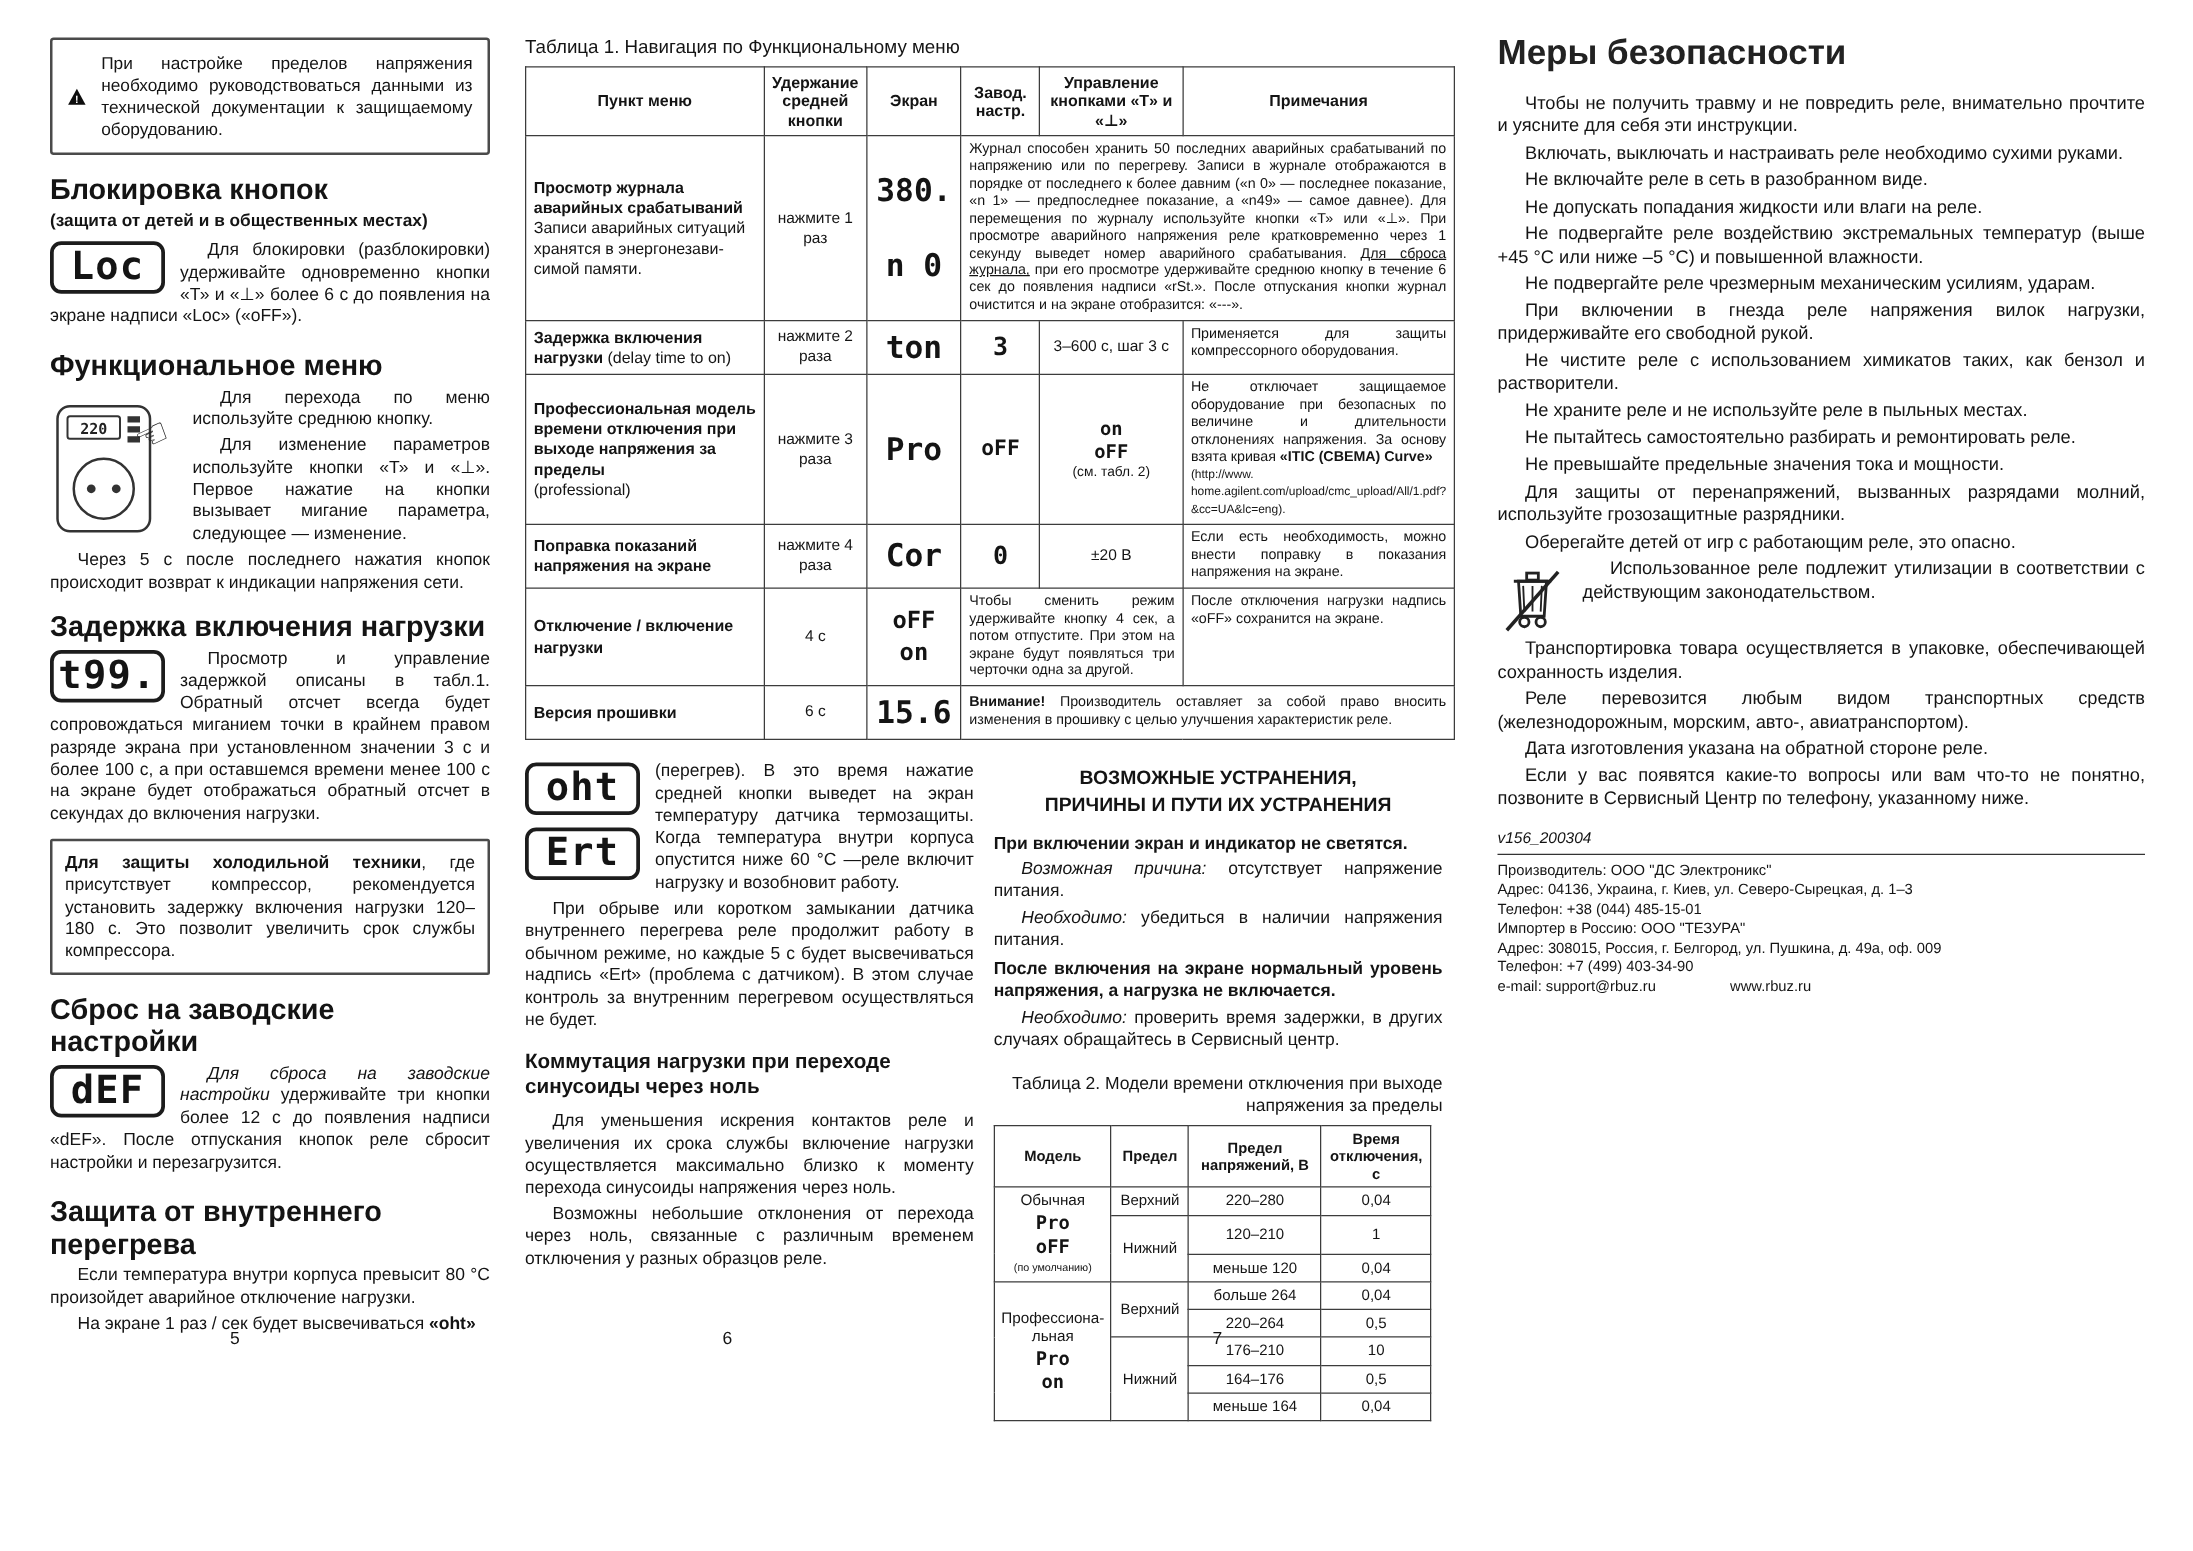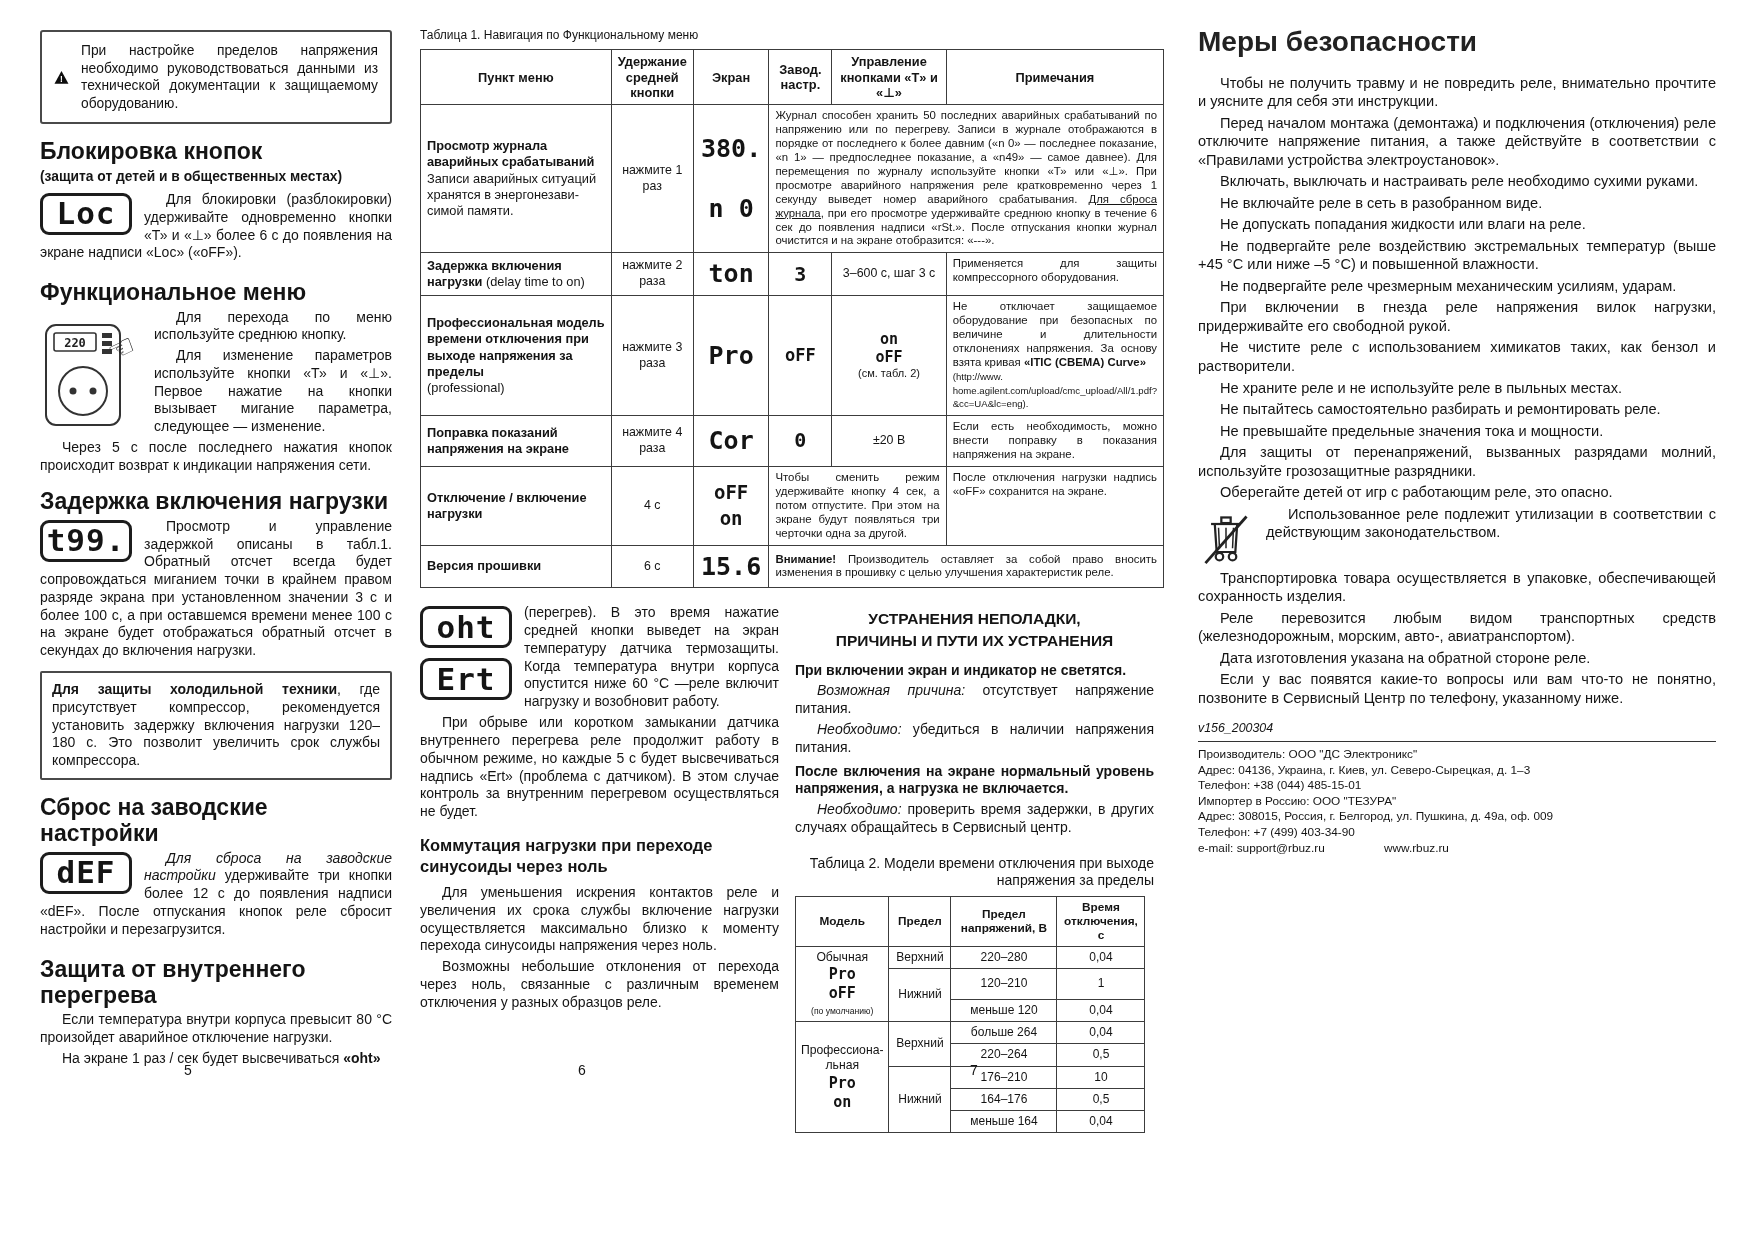--- a/index.html
+++ b/index.html
@@ -29,21 +29,21 @@
   .lcdbox { width:92px; height:42px; border:3px solid #1c1c1c; border-radius:9px;
             display:flex; align-items:center; justify-content:center; background:#fff; }
   .fl { float:left; margin:2px 12px 4px 0; }
   .lcd { font-family:"DejaVu Sans Mono",monospace; font-weight:700; }
   .lcdbox .lcd { font-size:31px; letter-spacing:1px; }
   .devfig { float:left; margin:0 10px 4px 0; }
   .combox { border:2px solid #4a4a4a; border-radius:2px; padding:8px 10px; margin:8px 0 4px; }
   .sect { margin-bottom:4px; }
 
   
-  .caption { font-size:12px; margin:0 0 6px; }
+  .caption { font-size:15px; margin:0 0 6px; }
   table { border-collapse:collapse; }
   .t1 { width:744px; }
   .t1 th, .t1 td { border:1.4px solid #3c3c3c; padding:4px 6px; vertical-align:middle; }
   .t1 th { font-size:12.8px; text-align:center; font-weight:bold; line-height:1.2; }
   .t1 .menu { font-size:12.8px; vertical-align:middle; }
   .t1 .menu .ttl { font-weight:bold; }
   .t1 .hold { font-size:12.4px; text-align:center; }
   .t1 .screen { text-align:center; }
   .t1 .screen .lcd { font-size:25px; display:block; line-height:1.35; }
   .t1 .fact { text-align:center; }
@@ -269,21 +269,21 @@
       <p>(перегрев). В это время нажатие средней кнопки выведет на экран температуру датчика термозащиты. Когда температура внутри корпуса опустится ниже 60 °С —реле включит нагрузку и возобновит работу.</p>
       <div class="clear"></div>
       <p class="ind">При обрыве или коротком замыкании датчика внутреннего перегрева реле продолжит работу в обычном режиме, но каждые  5  с  будет высвечиваться надпись «Ert» (проблема с датчиком). В этом случае контроль за внутренним перегревом осуществляться не будет.</p>
       <h3>Коммутация  нагрузки  при  переходе синусоиды  через  ноль</h3>
       <p class="ind">Для уменьшения искрения контактов реле и увеличения их срока службы включение нагрузки осуществляется максимально близко к моменту перехода синусоиды напряжения через ноль.</p>
       <p class="ind">Возможны небольшие отклонения от перехода через ноль, связанные с различным временем отключения у разных образцов реле.</p>
     </div>
 
     <div class="sub">
       <div class="faultstitle">
-        <span>УСТРАНЕНИЯ НЕПОЛАДКИ,</span><br>
+        <span>ВОЗМОЖНЫЕ УСТРАНЕНИЯ,</span><br>
         <span>ПРИЧИНЫ И ПУТИ ИХ УСТРАНЕНИЯ</span>
       </div>
       <p class="b">При включении экран и индикатор не светятся.</p>
       <p class="ind"><span class="i">Возможная причина:</span><span> отсутствует напряжение питания.</span></p>
       <p class="ind"><span class="i">Необходимо:</span><span> убедиться в наличии напряжения питания.</span></p>
       <p class="b" style="margin-top:6px">После включения на экране нормальный уровень напряжения, а нагрузка не включается.</p>
       <p class="ind"><span class="i">Необходимо:</span><span> проверить время задержки, в других случаях обращайтесь в Сервисный центр.</span></p>
 
       <p style="margin-top:18px;text-align:right">Таблица 2. Модели времени отключения при выходе напряжения за пределы</p>
 
@@ -353,21 +353,20 @@
         </tbody>
       </table>
     </div>
   </div>
 </div>
 
 <div class="col3">
   <div class="c3title">Меры безопасности</div>
 
   <p class="ind">Чтобы не получить травму и не повредить реле, внимательно прочтите и уясните для себя эти инструкции.</p>
-  <p class="ind">Перед началом монтажа (демонтажа) и подключения (отключения) реле отключите напряжение питания, а также действуйте в соответствии с «Правилами устройства электроустановок».</p>
   <p class="ind">Включать, выключать и настраивать реле необходимо сухими руками.</p>
   <p class="ind">Не включайте реле в сеть в разобранном виде.</p>
   <p class="ind">Не допускать попадания жидкости или влаги на реле.</p>
   <p class="ind">Не подвергайте реле воздействию экстремальных температур (выше +45 °С или ниже –5 °С) и повышенной влажности.</p>
   <p class="ind">Не подвергайте реле чрезмерным механическим усилиям, ударам.</p>
   <p class="ind">При включении в гнезда реле напряжения вилок нагрузки, придерживайте его свободной рукой.</p>
   <p class="ind">Не чистите реле с использованием химикатов таких, как бензол и растворители.</p>
   <p class="ind">Не храните реле и не используйте реле в пыльных местах.</p>
   <p class="ind">Не пытайтесь самостоятельно разбирать и ремонтировать реле.</p>
   <p class="ind">Не превышайте предельные значения тока и мощности.</p>

